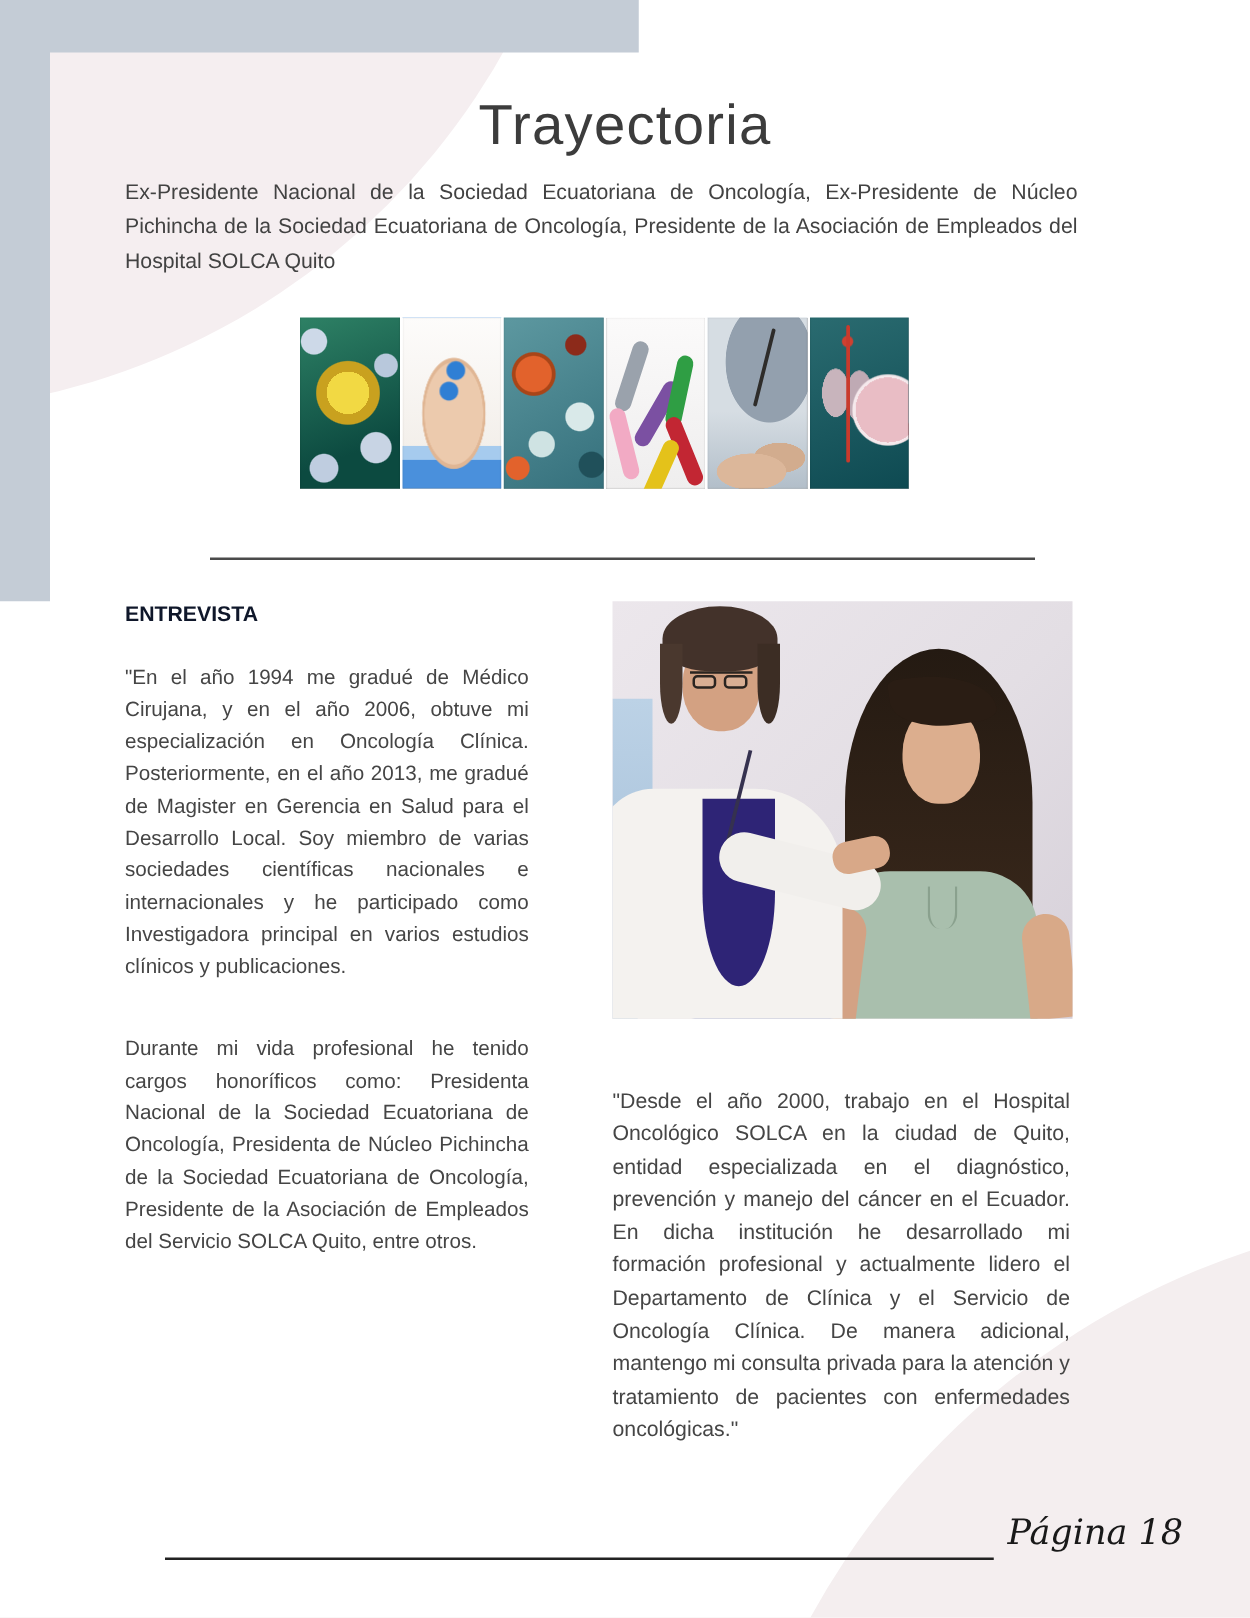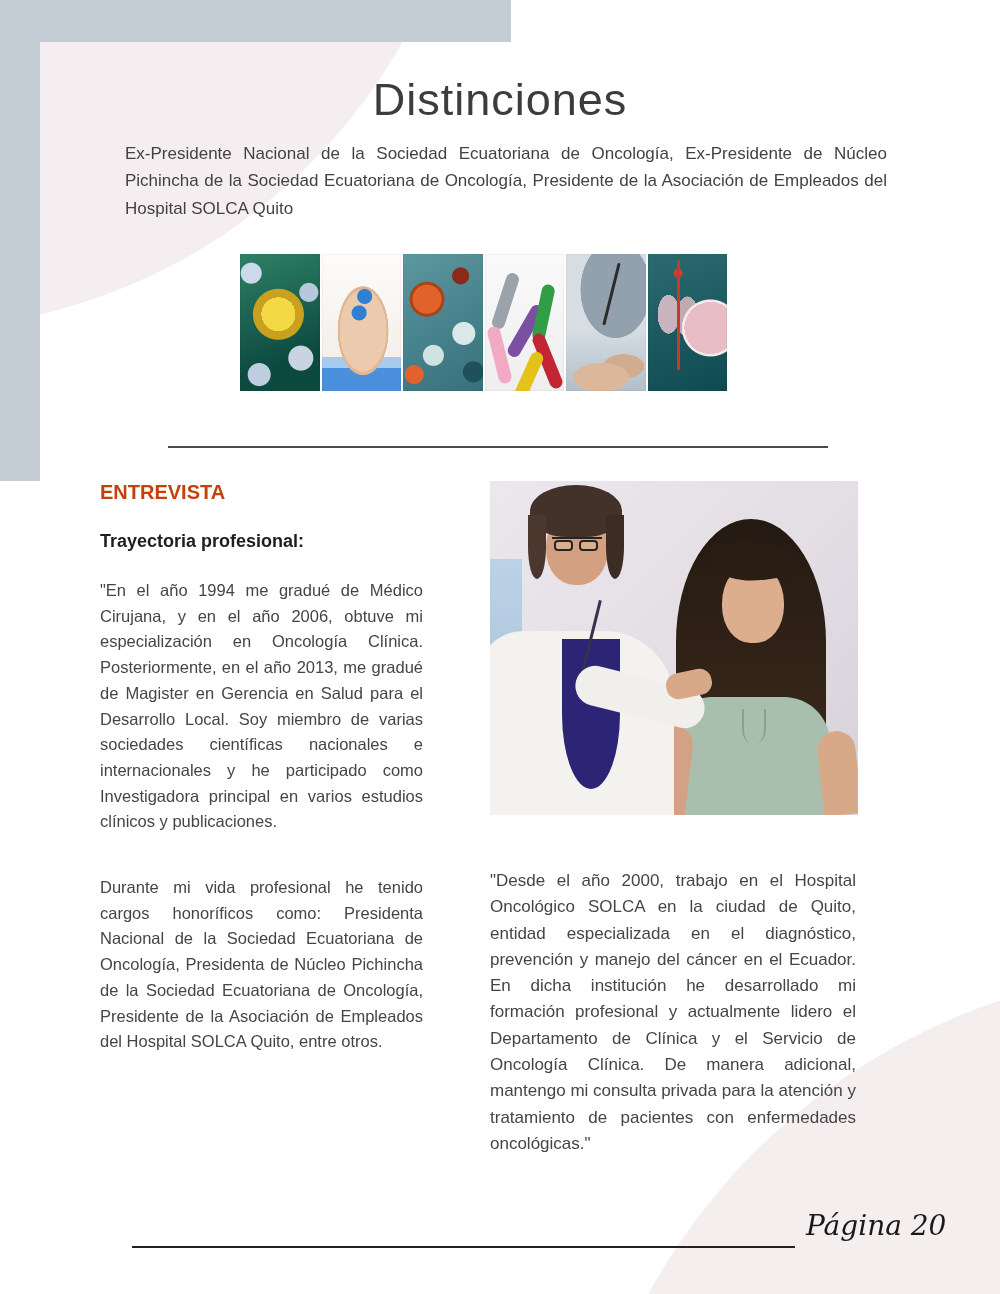--- a/index.html
+++ b/index.html
@@ -26,21 +26,21 @@
   .bar-top { left:0; top:0; width:511px; height:42px; background:#c4ccd6; z-index:1; }
   .bar-left { left:0; top:0; width:40px; height:481px; background:#c4ccd6; z-index:1; }
 
   
   .page-title {
     left:0; top:74px; width:1000px; text-align:center;
     font-size:45px; font-weight:300; letter-spacing:1px; color:#3c3c3c; z-index:2;
   }
   .intro {
     left:100px; top:140px; width:762px;
-    font-size:17px; line-height:27.3px; text-align:justify; color:#424242; z-index:2;margin-left:25px;
+    font-size:17px; line-height:27.3px; text-align:justify; color:#424242; z-index:2;
   }
 
   
   .gallery {
     left:240px; top:254px; width:487px; height:137px;
     display:flex; gap:2px; z-index:2;
   }
   .tile { flex:1; position:relative; overflow:hidden; box-shadow:inset 0 0 1px rgba(0,0,0,.35); }
   .tile-1 { background:
     radial-gradient(circle at 48% 44%, #f2d943 0 17px, #c9a11f 17px 25px, rgba(201,161,31,0) 26px),
@@ -91,21 +91,21 @@
   .divider { left:168px; top:446px; width:660px; height:2px; background:#4a4a4a; z-index:2; }
   .footer-line { left:132px; top:1246px; width:663px; height:2px; background:#222222; z-index:2; }
   .page-num {
     left:806px; top:1209px; width:160px; z-index:2;
     font-family:"DejaVu Serif", serif; font-style:italic;
     font-size:28px; color:#191919;
   }
 
   
   .col-left { left:100px; top:482px; width:323px; z-index:2; }
-  .section-label { font-size:20px; font-weight:bold; color:#c2410c; line-height:20px; margin-bottom:28px; }
+  .section-label { font-size:17px; font-weight:bold; color:#0f172a; line-height:20px; margin-bottom:28px; }
   .col-heading { font-size:18px; font-weight:bold; color:#1e1e1e; line-height:22px; margin-bottom:26px; }
   .col-left p { font-size:16.5px; line-height:25.7px; text-align:justify; color:#454545; }
   .col-left p.p1 { margin-bottom:40px; }
   .col-left p.p2 { margin-bottom:25px; }
   .col-right { left:490px; top:868px; width:366px; z-index:2; }
   .col-right .col-heading { margin-bottom:28px; }
   .col-right p { font-size:17px; line-height:26.3px; text-align:justify; color:#454545; }
 
   
   .photo {
@@ -137,21 +137,21 @@
   .pat-lace { left:252px; top:228px; width:24px; height:34px; border-left:2px solid #8aa18e; border-right:2px solid #8aa18e; border-radius:0 0 40% 40%; }
 </style>
 </head>
 <body>
 
 <div class="abs circle-tl"></div>
 <div class="abs circle-br"></div>
 <div class="abs bar-top"></div>
 <div class="abs bar-left"></div>
 
-<h1 class="abs page-title">Distinciones</h1>
+<h1 class="abs page-title">Trayectoria</h1>
 <p class="abs intro">Ex-Presidente Nacional de la Sociedad Ecuatoriana de Oncología, Ex-Presidente de Núcleo Pichincha de la Sociedad Ecuatoriana de Oncología, Presidente de la Asociación de Empleados del Hospital SOLCA Quito</p>
 
 <div class="abs gallery">
   <div class="tile tile-1" title="cancer-cell-microscopy"></div>
   <div class="tile tile-2" title="hand-with-blue-samples"></div>
   <div class="tile tile-3" title="cancer-cells-illustration"></div>
   <div class="tile tile-4" title="awareness-ribbons">
     <span class="ribbon rb1"></span>
     <span class="ribbon rb2"></span>
     <span class="ribbon rb3"></span>
@@ -164,23 +164,22 @@
   </div>
   <div class="tile tile-6" title="lungs-cancer-illustration">
     <span class="vessel"></span>
   </div>
 </div>
 
 <div class="abs divider"></div>
 
 <div class="abs col-left">
   <div class="section-label">ENTREVISTA</div>
-  <div class="col-heading">Trayectoria profesional:</div>
   <p class="p1">"En el año 1994 me gradué de Médico Cirujana, y en el año 2006, obtuve mi especialización en Oncología Clínica. Posteriormente, en el año 2013, me gradué de Magister en Gerencia en Salud para el Desarrollo Local. Soy miembro de varias sociedades científicas nacionales e internacionales y he participado como Investigadora principal en varios estudios clínicos y publicaciones.</p>
-  <p class="p2">Durante mi vida profesional he tenido cargos honoríficos como: Presidenta Nacional de la Sociedad Ecuatoriana de Oncología, Presidenta de Núcleo Pichincha de la Sociedad Ecuatoriana de Oncología, Presidente de la Asociación de Empleados del Hospital SOLCA Quito, entre otros.</p>
+  <p class="p2">Durante mi vida profesional he tenido cargos honoríficos como: Presidenta Nacional de la Sociedad Ecuatoriana de Oncología, Presidenta de Núcleo Pichincha de la Sociedad Ecuatoriana de Oncología, Presidente de la Asociación de Empleados del Servicio SOLCA Quito, entre otros.</p>
 </div>
 
 <div class="abs photo" title="doctora-examinando-paciente">
   <div class="curtain"></div>
   <div class="pat-hair"></div>
   <div class="pat-face"></div>
   <div class="pat-bangs"></div>
   <div class="pat-top"></div>
   <div class="pat-lace"></div>
   <div class="pat-arm-l"></div>
@@ -199,13 +198,13 @@
   </div>
   <div class="doc-arm"></div>
   <div class="doc-hand"></div>
 </div>
 
 <div class="abs col-right">
   <p>"Desde el año 2000, trabajo en el Hospital Oncológico SOLCA en la ciudad de Quito, entidad especializada en el diagnóstico, prevención y manejo del cáncer en el Ecuador. En dicha institución he desarrollado mi formación profesional y actualmente lidero el Departamento de Clínica y el Servicio de Oncología Clínica. De manera adicional, mantengo mi consulta privada para la atención y tratamiento de pacientes con enfermedades oncológicas."</p>
 </div>
 
 <div class="abs footer-line"></div>
-<div class="abs page-num">Página 20</div>
+<div class="abs page-num">Página 18</div>
 
 </body></html>

